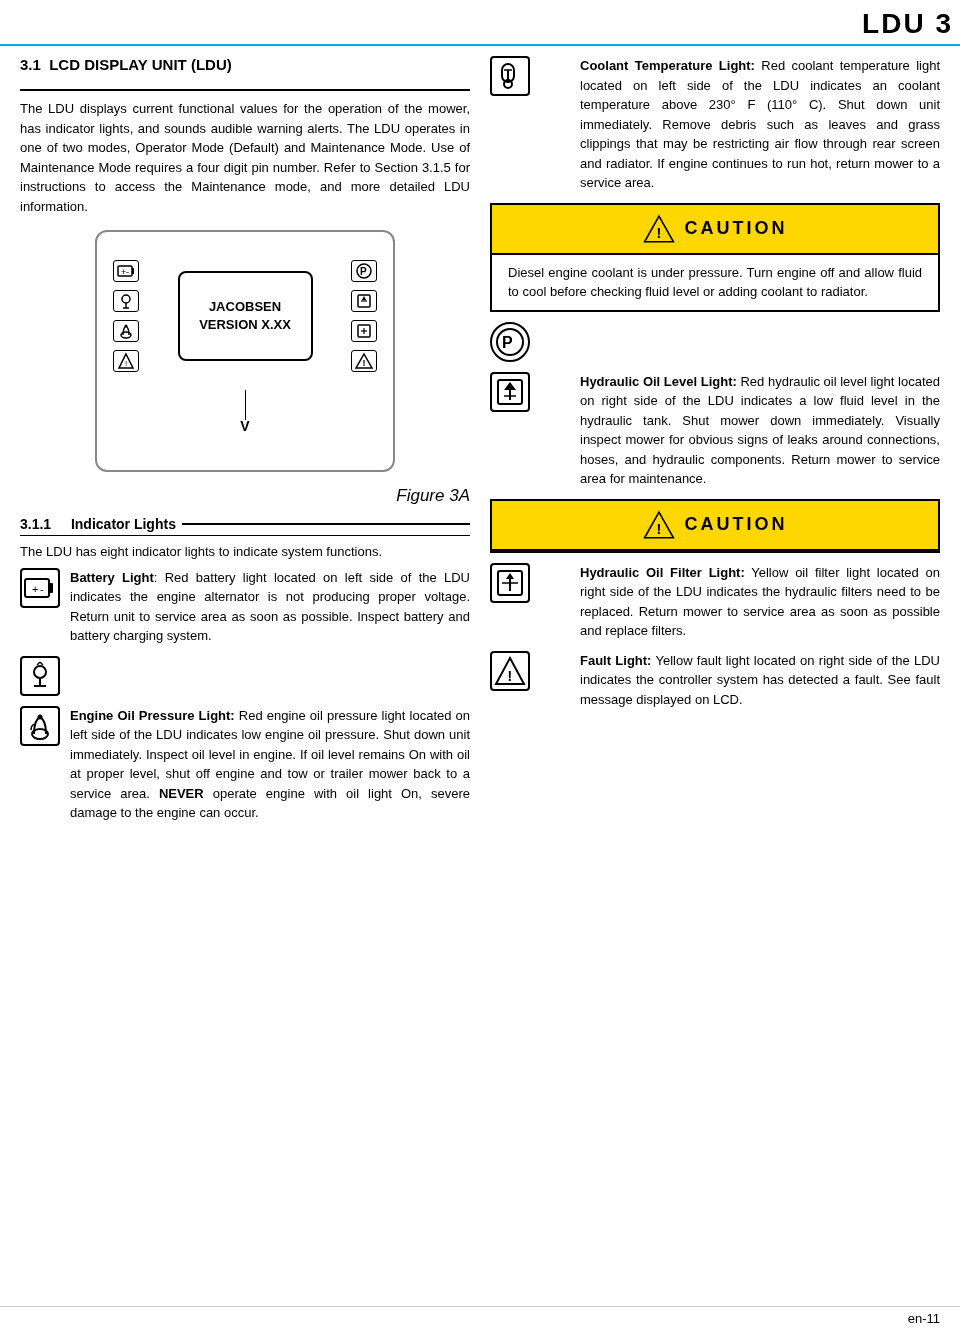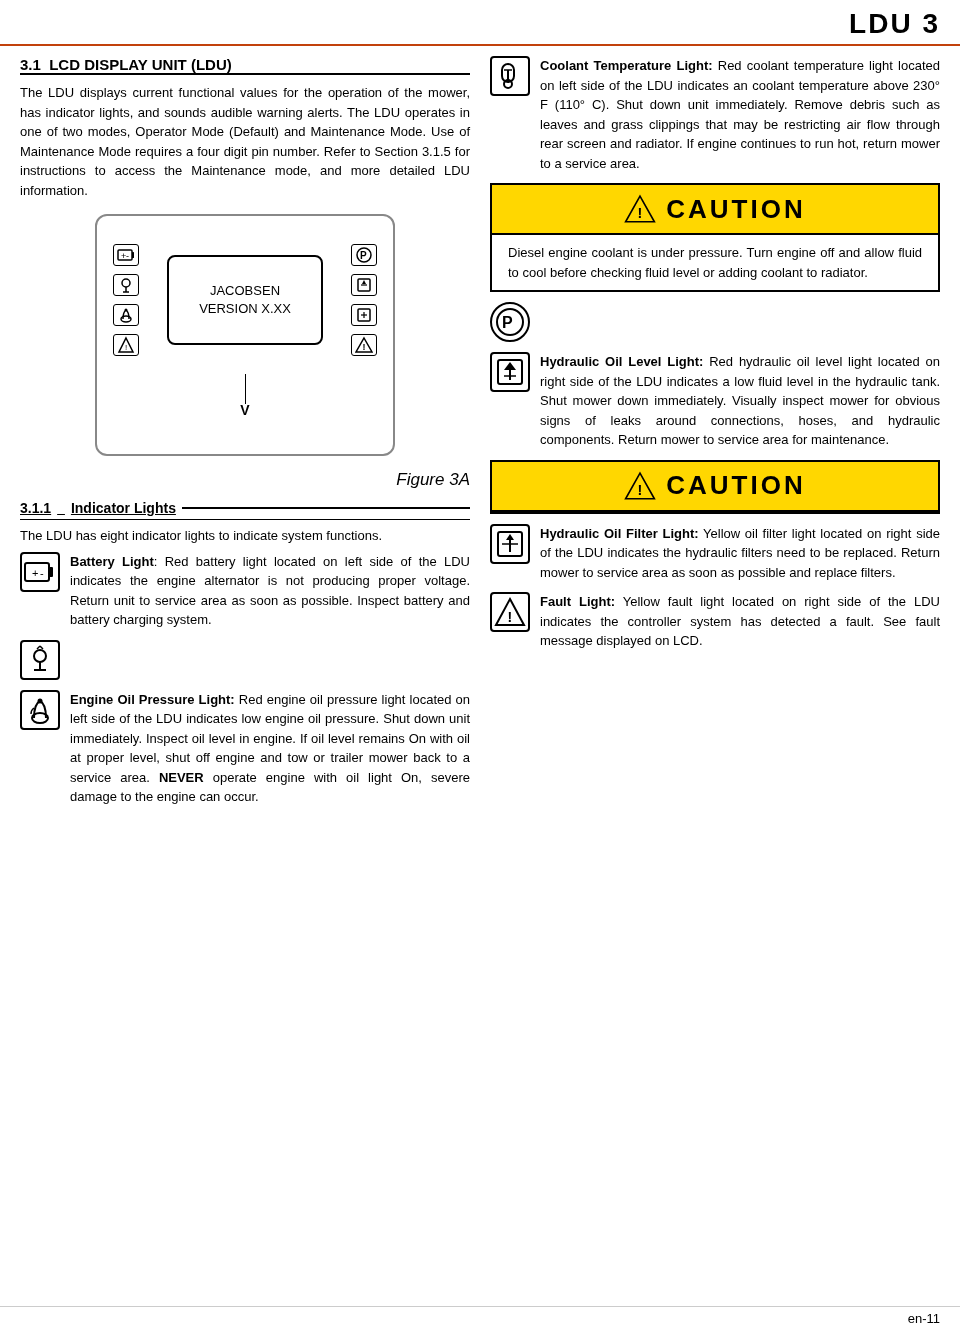--- a/index.html
+++ b/index.html
@@ -11,22 +11,22 @@
       width: 960px;
       min-height: 1336px;
       position: relative;
     }
 
     
     .page-header {
       display: flex;
       justify-content: flex-end;
       align-items: center;
-      padding: 8px 20px 4px 20px;
-      border-bottom: 2px solid #c2410c;
+      padding: 8px 7px 4px 20px;
+      border-bottom: 2px solid #0ea5e9;
     }
     .page-header-title {
       font-size: 28px;
       font-weight: bold;
       letter-spacing: 2px;
     }
 
     
     .page-footer {
       position: absolute;
@@ -55,34 +55,33 @@
     .right-col {
       flex: 1;
       min-width: 0;
     }
 
     
     .section-heading {
       font-size: 15px;
       font-weight: bold;
       border-bottom: 2px solid #000;
-      padding-bottom: 0;
+      padding-bottom: 16px;
       margin-bottom: 8px;
     }
 
     .sub-section-heading {
       font-size: 14px;
       font-weight: bold;
       border-bottom: 1.5px solid #000;
       padding-bottom: 3px;
       margin: 10px 0 6px 0;
       display: flex;
       align-items: center;
       gap: 6px;
-      text-decoration: underline;
     }
     .sub-section-heading::after {
       content: '';
       flex: 1;
       display: block;
       height: 1.5px;
       background: #000;
     }
 
     p { margin-bottom: 6px; line-height: 1.5; text-align: justify; }
@@ -127,27 +126,27 @@
       display: flex;
       align-items: center;
       justify-content: center;
       font-size: 11px;
       border-radius: 3px;
     }
 
     .ldu-center-display {
       border: 2px solid #000;
       border-radius: 8px;
-      width: 156px;
+      width: 135px;
       min-height: 90px;
       display: flex;
       align-items: center;
       justify-content: center;
       text-align: center;
-      font-weight: normal;
+      font-weight: bold;
       font-size: 13px;
       line-height: 1.4;
     }
 
     .figure-label {
       text-align: right;
       font-style: italic;
       font-size: 17px;
       margin-bottom: 6px;
     }
@@ -194,21 +193,21 @@
       border-bottom: 2px solid #000;
     }
 
     .caution-triangle {
       width: 32px;
       height: 32px;
       display: inline-block;
     }
 
     .caution-title {
-      font-size: 26px;
+      font-size: 18px;
       font-weight: bold;
       letter-spacing: 3px;
     }
 
     .caution-body {
       padding: 8px 16px;
       line-height: 1.5;
       font-size: 13px;
       text-align: justify;
     }
@@ -226,21 +225,21 @@
       height: 40px;
       border: 2px solid #000;
       border-radius: 4px;
       display: flex;
       align-items: center;
       justify-content: center;
       font-size: 16px;
       background: #fff;
       flex-shrink: 0;
     }
-    .right-indicator-text { flex: 1; line-height: 1.5; text-align: justify; }
+    .right-indicator-text { flex: 1; line-height: 1.5; text-align: justify; margin-left: 40px; }
   </style>
 </head>
 <body>
 
 <div class="page-header">
   <span class="page-header-title">LDU   3</span>
 </div>
 
 <div class="main-content">
 

